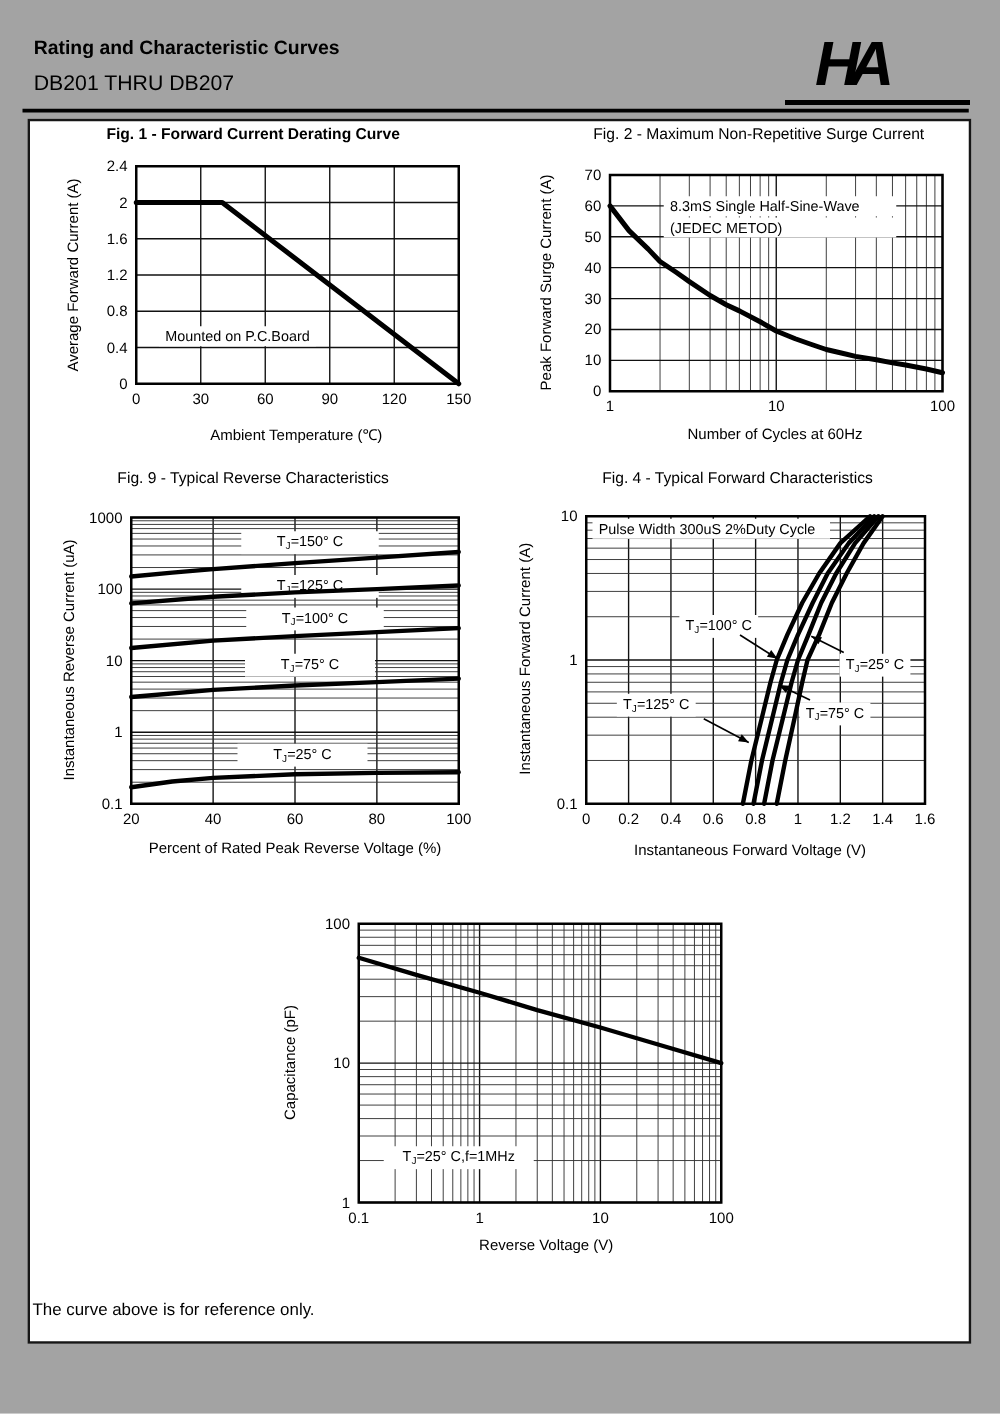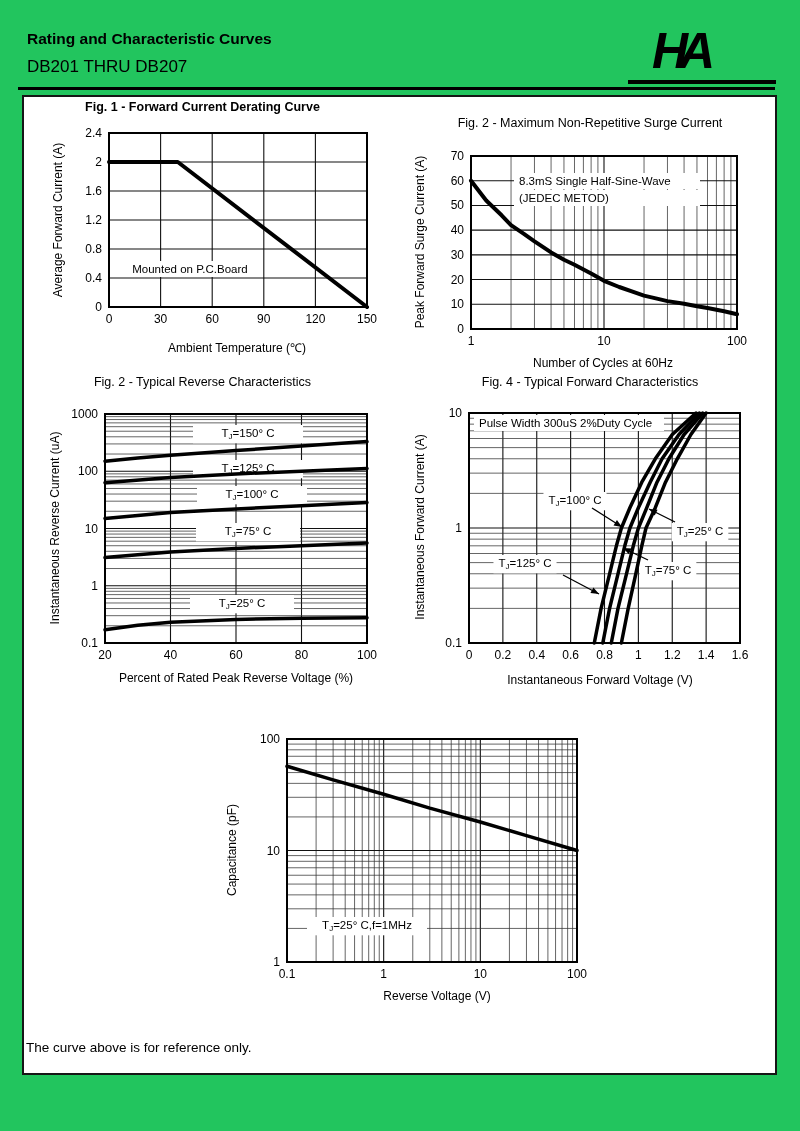--- a/index.html
+++ b/index.html
@@ -1,16 +1,16 @@
 <!DOCTYPE html>
 <html><head>
 <meta charset="utf-8">
 <style>
   html,body{margin:0;padding:0;background:#fff;}
-  .page{position:relative;width:800px;height:1131px;background:#22c55e;
+  .page{position:relative;width:800px;height:1131px;background:#a3a3a3;
         font-family:"Liberation Sans",sans-serif;color:#000;overflow:hidden;}
   .hdr-title{position:absolute;left:27px;top:30px;font-size:15.5px;font-weight:bold;}
   .hdr-part{position:absolute;left:27px;top:57px;font-size:17px;font-weight:normal;}
   .logo{position:absolute;left:652px;top:26px;font-family:Liberation Sans, sans-serif;
         font-style:italic;font-weight:bold;font-size:50px;letter-spacing:-9px;line-height:1;}
   .logo-bar{position:absolute;left:628px;top:80px;width:148px;height:4px;background:#000;}
   .hdr-rule{position:absolute;left:18px;top:87px;width:757px;height:3px;background:#000;}
   .content-border{position:absolute;left:22px;top:95px;width:751px;height:976px;
         border:2px solid #161616;background:#fff;}
   .fig{position:absolute;}
@@ -63,21 +63,21 @@
           <text x="77" y="19" text-anchor="end" font-size="12" fill="#000">2.4</text>
           <text x="212" y="234" text-anchor="middle" font-size="12" fill="#000">Ambient Temperature (℃)</text>
           <text x="37" y="102" text-anchor="middle" font-size="12" fill="#000" transform="rotate(-90 37 102)">Average Forward Current (A)</text>
           <rect x="102.2421875" y="143" width="125.515625" height="16" fill="#fff"></rect>
           <text x="165" y="155" text-anchor="middle" font-size="11.5" fill="#000">Mounted on P.C.Board</text>
           <polyline points="84.0,44.0 152.8,44.0 342.0,189.0" fill="none" stroke="#000" stroke-width="4" stroke-linejoin="round" stroke-linecap="round"></polyline>
         </svg>
       </div>
   </div>
 
-  <div class="fig" style="left: 405px; top: 100px; width: 370px; height: 262px; margin-top: 16px;">
+  <div class="fig" style="left: 422px; top: 100px; width: 370px; height: 262px;">
     <div class="fig-title" style="height: 18px;">Fig. 2 - Maximum Non-Repetitive Surge Current</div>
     <div class="fig-canvas">
         <svg viewBox="0 0 370 244" width="370" height="244">
           <line x1="66" x2="66" y1="22" y2="195" stroke="#111" stroke-width="1.1"></line>
           <line x1="106.0369894233095" x2="106.0369894233095" y1="22" y2="195" stroke="#333" stroke-width="0.75"></line>
           <line x1="129.4571268777151" x2="129.4571268777151" y1="22" y2="195" stroke="#333" stroke-width="0.75"></line>
           <line x1="146.073978846619" x2="146.073978846619" y1="22" y2="195" stroke="#333" stroke-width="0.75"></line>
           <line x1="158.96301057669052" x2="158.96301057669052" y1="22" y2="195" stroke="#333" stroke-width="0.75"></line>
           <line x1="169.4941163010246" x2="169.4941163010246" y1="22" y2="195" stroke="#333" stroke-width="0.75"></line>
           <line x1="178.39803932189614" x2="178.39803932189614" y1="22" y2="195" stroke="#333" stroke-width="0.75"></line>
@@ -118,21 +118,21 @@
           <rect x="109" y="39" width="186" height="16" fill="#fff"></rect>
           <text x="114" y="51" text-anchor="start" font-size="11.5" fill="#000">8.3mS Single Half-Sine-Wave</text>
           <rect x="109" y="56" width="186" height="16" fill="#fff"></rect>
           <text x="114" y="68" text-anchor="start" font-size="11.5" fill="#000">(JEDEC METOD)</text>
           <polyline points="66.0,46.7 81.2,66.5 96.6,81.3 106.0,91.2 118.9,99.8 129.5,107.3 146.1,118.4 159.0,125.8 169.5,130.7 186.1,139.4 199.0,146.8 214.2,153.0 226.1,157.2 239.0,161.6 251.9,164.6 262.5,167.1 279.1,169.8 292.0,172.3 302.5,174.0 319.1,177.2 332.0,180.2" fill="none" stroke="#000" stroke-width="4" stroke-linejoin="round" stroke-linecap="round"></polyline>
         </svg>
       </div>
   </div>
 
   <div class="fig" style="left: 25px; top: 375px; width: 355px; height: 325px;">
-    <div class="fig-title" style="height: 18px;">Fig. 2 - Typical Reverse Characteristics</div>
+    <div class="fig-title" style="height: 18px;">Fig. 9 - Typical Reverse Characteristics</div>
     <div class="fig-canvas">
         <svg viewBox="0 0 355 307" width="355" height="307">
           <line x1="80" x2="80" y1="21" y2="250" stroke="#111" stroke-width="1.1"></line>
           <line x1="145.5" x2="145.5" y1="21" y2="250" stroke="#111" stroke-width="1.1"></line>
           <line x1="211" x2="211" y1="21" y2="250" stroke="#111" stroke-width="1.1"></line>
           <line x1="276.5" x2="276.5" y1="21" y2="250" stroke="#111" stroke-width="1.1"></line>
           <line x1="342" x2="342" y1="21" y2="250" stroke="#111" stroke-width="1.1"></line>
           <line y1="250" y2="250" x1="80" x2="342" stroke="#111" stroke-width="1.1"></line>
           <line y1="232.76603274823708" y2="232.76603274823708" x1="80" x2="342" stroke="#333" stroke-width="0.75"></line>
           <line y1="222.6848081672993" y2="222.6848081672993" x1="80" x2="342" stroke="#333" stroke-width="0.75"></line>

